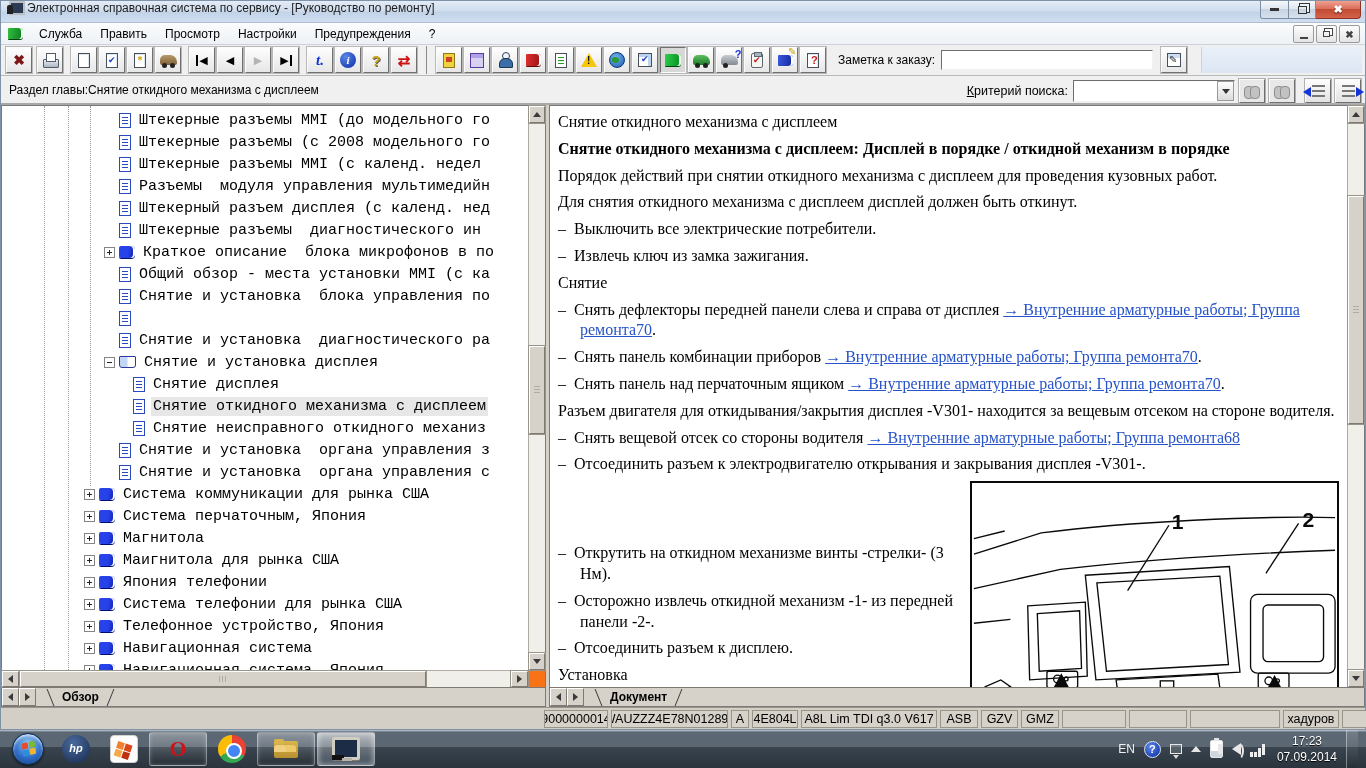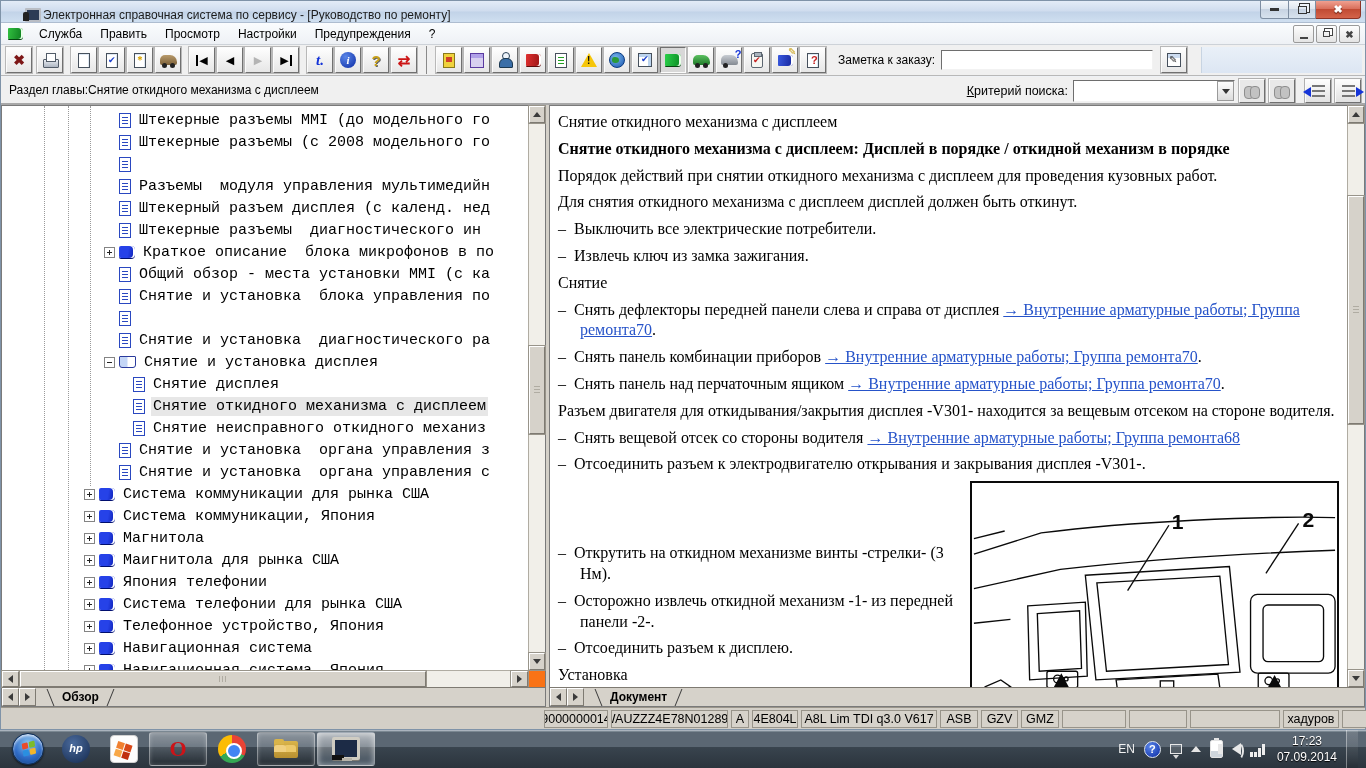--- a/index.html
+++ b/index.html
@@ -2,21 +2,21 @@
 <html><head>
 <meta charset="utf-8">
 <style>
   *{margin:0;padding:0;box-sizing:border-box}
   html,body{width:1366px;height:768px;overflow:hidden}
   body{font-family:"Liberation Sans",sans-serif;font-size:12px;color:#000;background:#000}
   .screen{position:relative;width:1366px;height:768px;overflow:hidden}
   .app-window{position:absolute;left:0;top:0;right:0;bottom:38px;background:#eef1f5;border:1px solid #7f93a8}
 
   
-  .titlebar{position:absolute;left:0;top:0;right:0;height:22px;background:linear-gradient(#e3ecf7,#cfdcee 48%,#c2d3e8 52%,#cfdff0);display:flex;align-items:flex-end;padding-left:21px;border-bottom:1px solid #aebdd0}
+  .titlebar{position:absolute;left:0;top:0;right:0;height:22px;background:linear-gradient(#e3ecf7,#cfdcee 48%,#c2d3e8 52%,#cfdff0);display:flex;align-items:flex-start;padding-left:5px;border-bottom:1px solid #aebdd0}
   .app-icon{width:16px;height:14px;position:relative;margin-right:5px;flex:none}
   .app-icon::before{content:"";position:absolute;left:3px;top:0;width:12px;height:10px;background:#2c3b55;border:2px solid #b9bdc4;border-radius:1px}
   .app-icon::after{content:"";position:absolute;left:1px;top:4px;width:6px;height:9px;background:#222;border-radius:2px 2px 0 0}
   .title-text{font-size:12px;color:#1c1c1c;white-space:nowrap}
   .caption{position:absolute;right:4px;top:0;display:flex}
   .cap-btn{height:18px;border:1px solid #7e8ea2;border-top:none;background:linear-gradient(#f5f8fc,#dfe7f0 45%,#c7d3e2 50%,#d7e2ee);display:flex;align-items:center;justify-content:center}
   .cap-min{width:29px;border-radius:0 0 0 3px}
   .cap-max{width:27px;border-left:none}
   .cap-close{width:45px;border-left:none;border-radius:0 0 4px 0;background:linear-gradient(#f0a090,#d9705c 45%,#c14b34 50%,#d4634a);border-color:#8c3326}
   .glyph-min{width:9px;height:3px;background:#333}
@@ -397,37 +397,37 @@
     <div class="workspace">
 
       <div class="panel left-panel">
         <div class="tree-view">
           <div class="guide" style="left:42px"></div>
           <div class="guide" style="left:66px"></div>
           <div class="guide" style="left:88px;height:380px;bottom:auto"></div>
           <div id="tree-rows" class="tree-rows">
               <div class="tree-row lvl2"><span class="noexp"></span><span class="ticon t-doc"></span><span class="tlabel">Штекерные разъемы MMI (до модельного го</span></div>
               <div class="tree-row lvl2"><span class="noexp"></span><span class="ticon t-doc"></span><span class="tlabel">Штекерные разъемы (с 2008 модельного го</span></div>
-              <div class="tree-row lvl2"><span class="noexp"></span><span class="ticon t-doc"></span></div>
+              <div class="tree-row lvl2"><span class="noexp"></span><span class="ticon t-doc"></span><span class="tlabel">Штекерные разъемы MMI (с календ. недел</span></div>
               <div class="tree-row lvl2"><span class="noexp"></span><span class="ticon t-doc"></span><span class="tlabel">Разъемы  модуля управления мультимедийн</span></div>
               <div class="tree-row lvl2"><span class="noexp"></span><span class="ticon t-doc"></span><span class="tlabel">Штекерный разъем дисплея (с календ. нед</span></div>
               <div class="tree-row lvl2"><span class="noexp"></span><span class="ticon t-doc"></span><span class="tlabel">Штекерные разъемы  диагностического ин</span></div>
               <div class="tree-row lvl2"><span class="exp plus"></span><span class="ticon t-book"></span><span class="tlabel">Краткое описание  блока микрофонов в по</span></div>
               <div class="tree-row lvl2"><span class="noexp"></span><span class="ticon t-doc"></span><span class="tlabel">Общий обзор - места установки MMI (с ка</span></div>
               <div class="tree-row lvl2"><span class="noexp"></span><span class="ticon t-doc"></span><span class="tlabel">Снятие и установка  блока управления по</span></div>
               <div class="tree-row lvl2"><span class="noexp"></span><span class="ticon t-doc"></span></div>
               <div class="tree-row lvl2"><span class="noexp"></span><span class="ticon t-doc"></span><span class="tlabel">Снятие и установка  диагностического ра</span></div>
               <div class="tree-row lvl2"><span class="exp minus"></span><span class="ticon t-bookopen"></span><span class="tlabel">Снятие и установка дисплея</span></div>
               <div class="tree-row lvl3"><span class="noexp"></span><span class="ticon t-doc"></span><span class="tlabel">Снятие дисплея</span></div>
               <div class="tree-row lvl3 selected"><span class="noexp"></span><span class="ticon t-doc"></span><span class="tlabel">Снятие откидного механизма с дисплеем</span></div>
               <div class="tree-row lvl3"><span class="noexp"></span><span class="ticon t-doc"></span><span class="tlabel">Снятие неисправного откидного механиз</span></div>
               <div class="tree-row lvl2"><span class="noexp"></span><span class="ticon t-doc"></span><span class="tlabel">Снятие и установка  органа управления з</span></div>
               <div class="tree-row lvl2"><span class="noexp"></span><span class="ticon t-doc"></span><span class="tlabel">Снятие и установка  органа управления с</span></div>
               <div class="tree-row lvl1"><span class="exp plus"></span><span class="ticon t-book"></span><span class="tlabel">Система коммуникации для рынка США</span></div>
-              <div class="tree-row lvl1"><span class="exp plus"></span><span class="ticon t-book"></span><span class="tlabel">Система коммуникации, Япония</span></div>
+              <div class="tree-row lvl1"><span class="exp plus"></span><span class="ticon t-book"></span><span class="tlabel">Система перчаточным, Япония</span></div>
               <div class="tree-row lvl1"><span class="exp plus"></span><span class="ticon t-book"></span><span class="tlabel">Магнитола</span></div>
               <div class="tree-row lvl1"><span class="exp plus"></span><span class="ticon t-book"></span><span class="tlabel">Маигнитола для рынка США</span></div>
               <div class="tree-row lvl1"><span class="exp plus"></span><span class="ticon t-book"></span><span class="tlabel">Япония телефонии</span></div>
               <div class="tree-row lvl1"><span class="exp plus"></span><span class="ticon t-book"></span><span class="tlabel">Система телефонии для рынка США</span></div>
               <div class="tree-row lvl1"><span class="exp plus"></span><span class="ticon t-book"></span><span class="tlabel">Телефонное устройство, Япония</span></div>
               <div class="tree-row lvl1"><span class="exp plus"></span><span class="ticon t-book"></span><span class="tlabel">Навигационная система</span></div>
               <div class="tree-row lvl1"><span class="exp plus"></span><span class="ticon t-book"></span><span class="tlabel">Навигационная система, Япония</span></div>
             </div>
         </div>
         <div class="vscroll left-vscroll">

